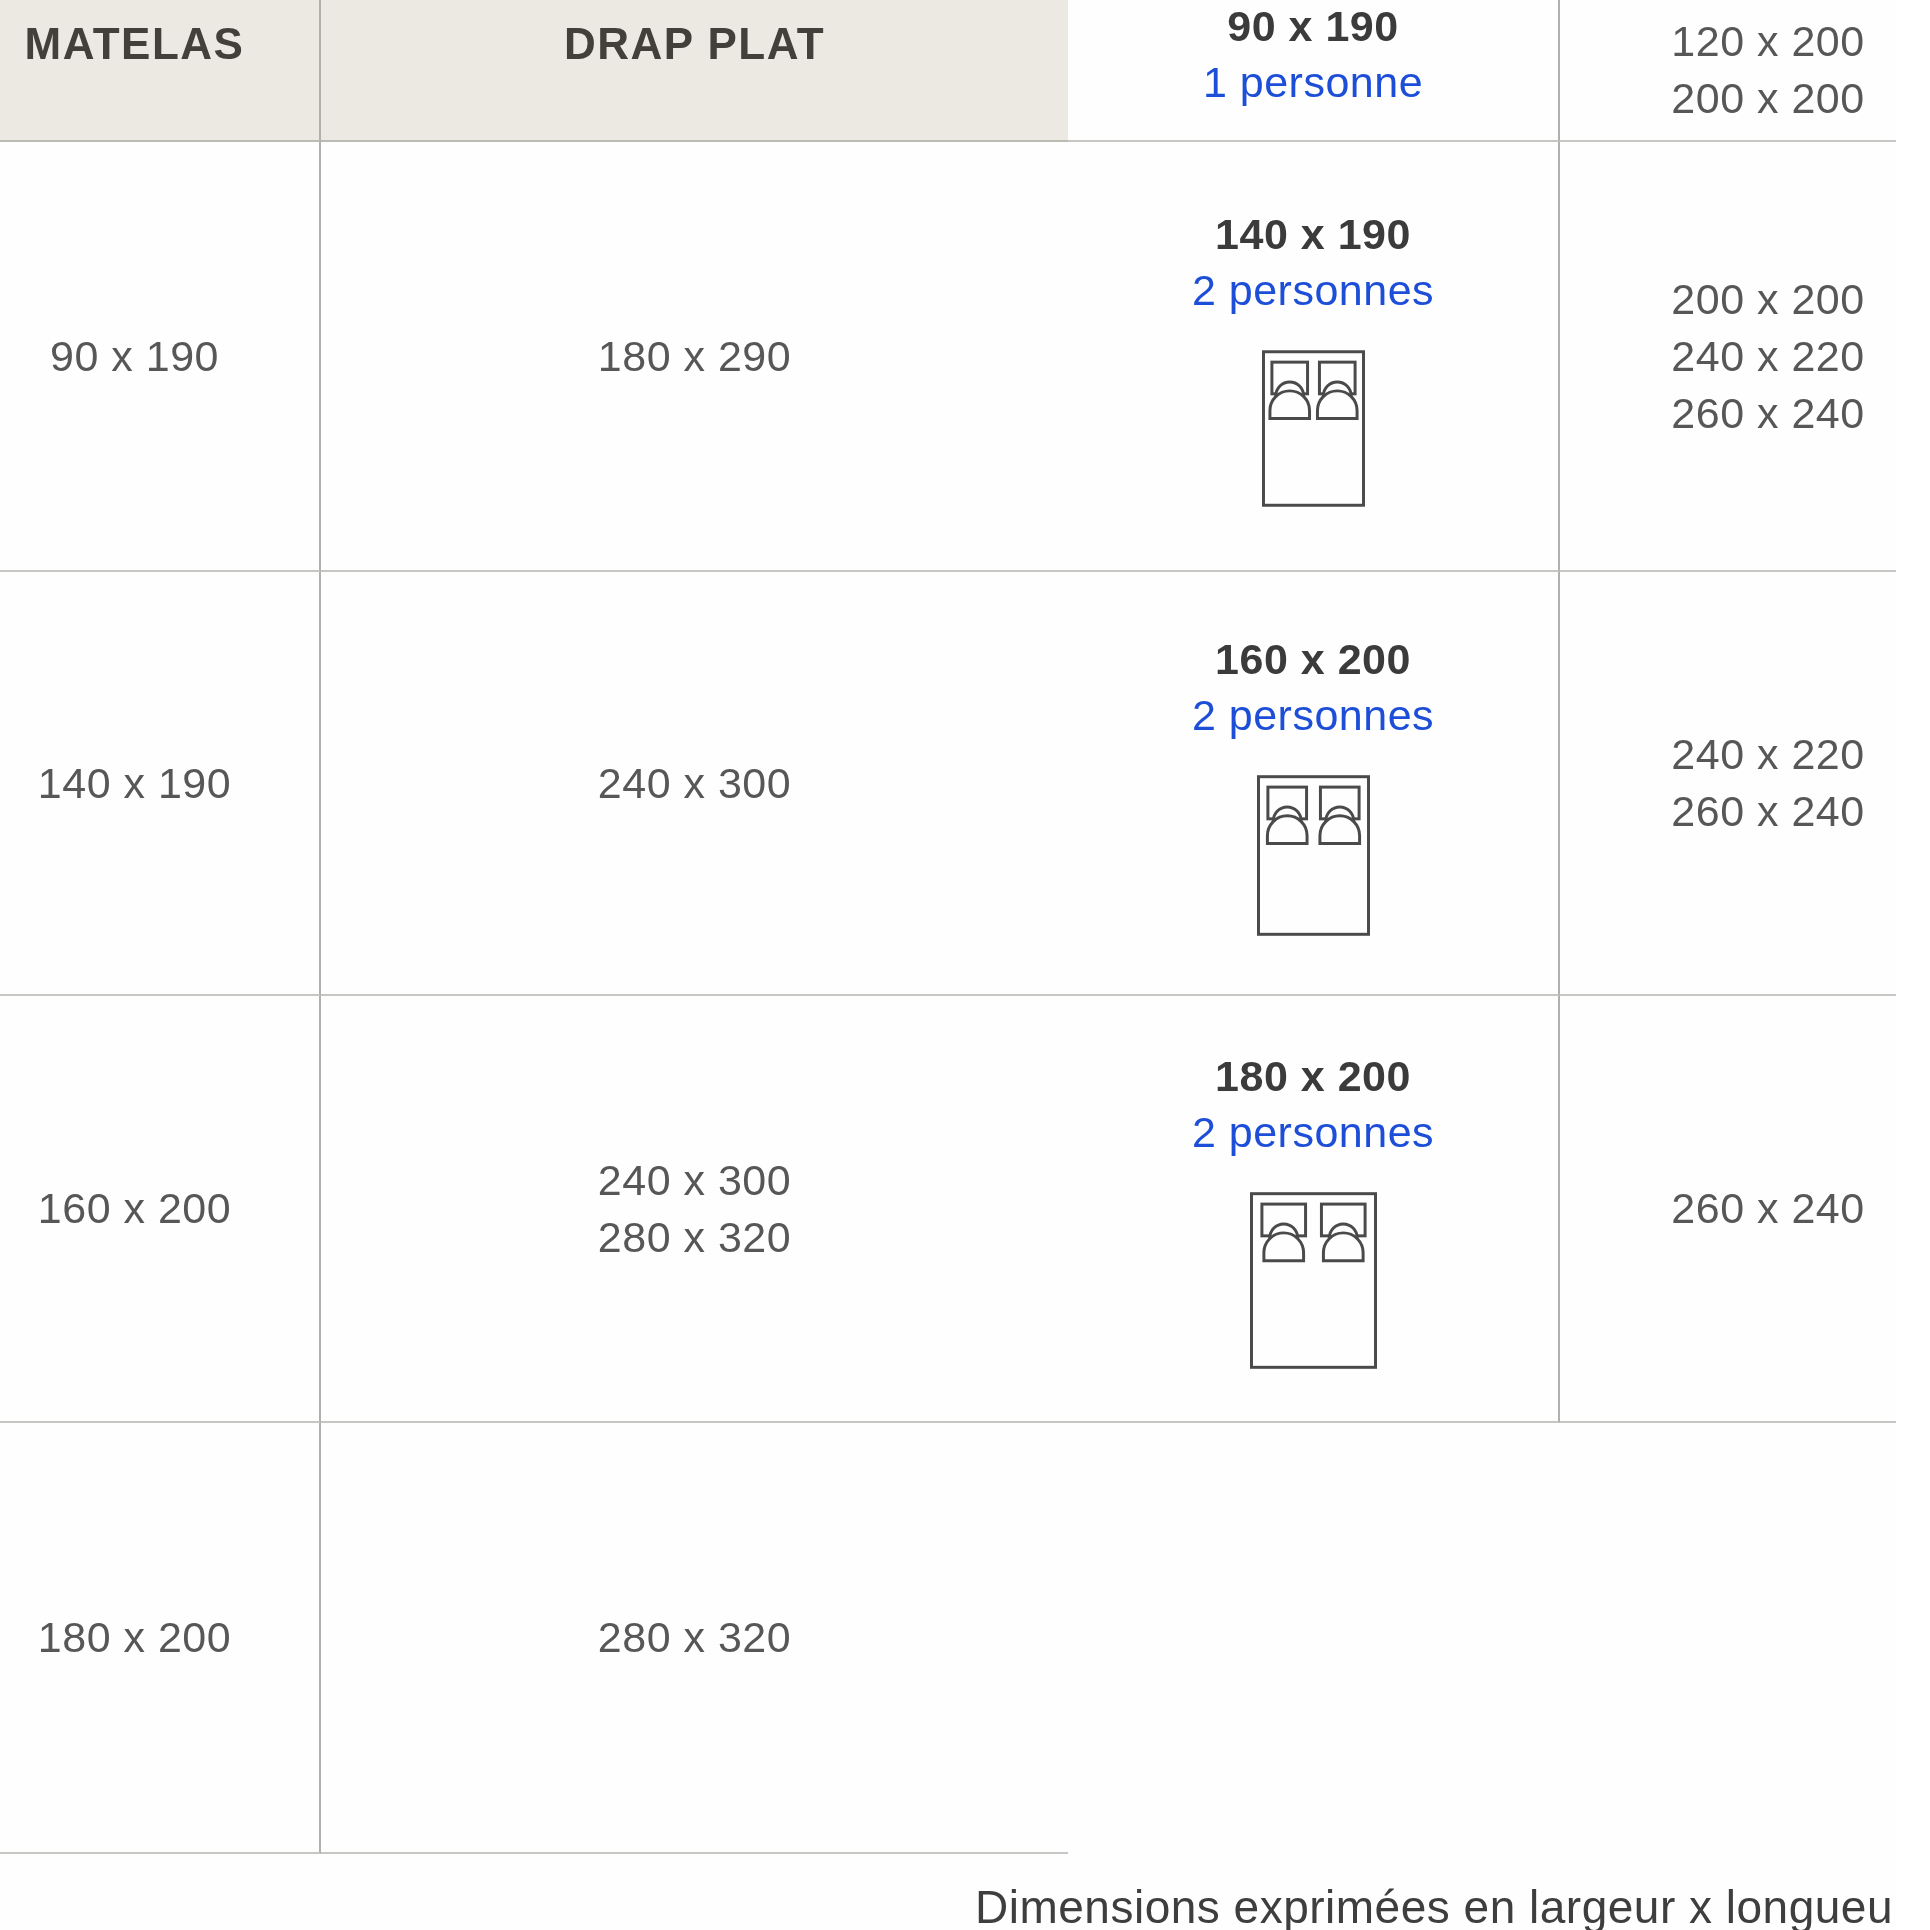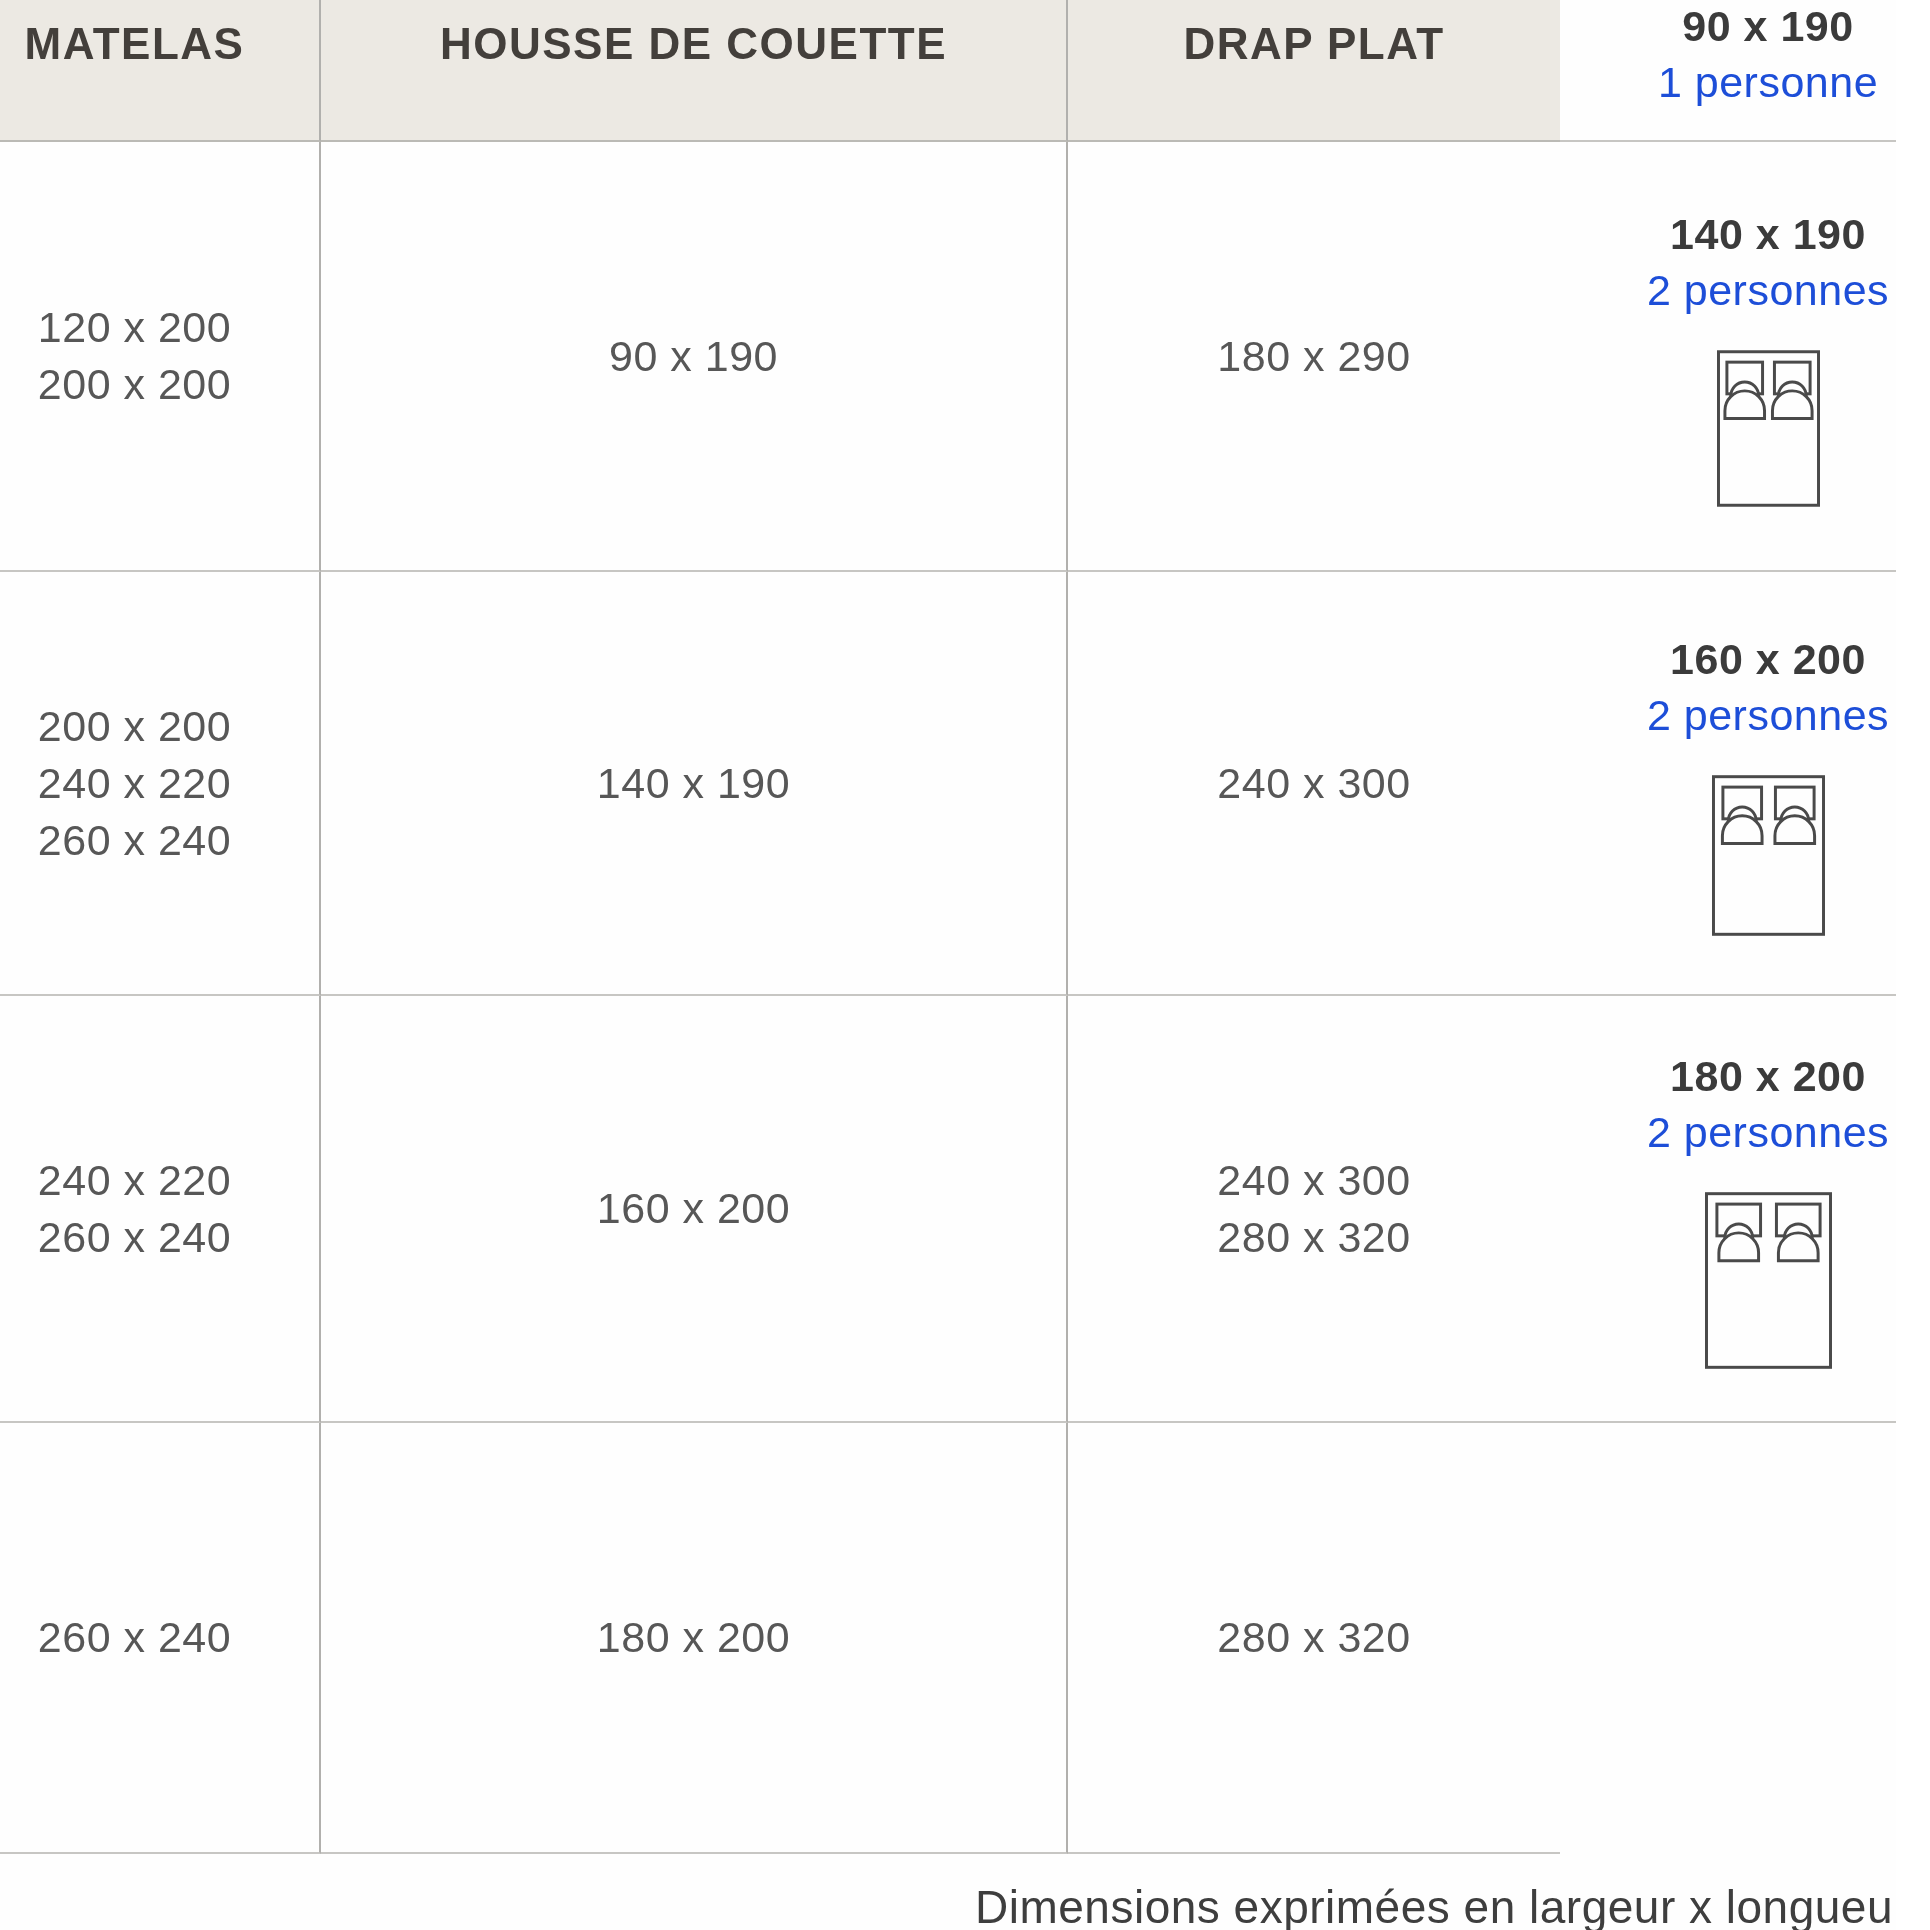--- a/index.html
+++ b/index.html
@@ -66,21 +66,20 @@
     letter-spacing:0.5px;
     white-space:nowrap;
   }
 </style>
 </head>
 <body>
 
 <div class="viewport">
   <div class="size-table" id="size-table">
       <div class="cell th v-border">MATELAS</div>
-      <div class="cell th v-border">HOUSSE DE COUETTE</div>
       <div class="cell th">DRAP PLAT</div>
       <div class="cell td v-border">
         <div class="mattress-title">90 x 190</div>
         <div class="mattress-sub">1 personne</div>
         <svg width="64" height="141" viewBox="0 0 64 142" class="bed-icon">
           <rect x="1.5" y="1.5" width="61" height="139" fill="none" stroke="#4a4a4a" stroke-width="3"></rect>
           <rect x="13" y="10" width="38" height="32" fill="none" stroke="#4a4a4a" stroke-width="3"></rect>
           <circle cx="32" cy="42" r="14" fill="#fefefe" stroke="#4a4a4a" stroke-width="3"></circle>
           <path d="M12 65 V57 A20 20 0 0 1 52 57 V65 Z" fill="#fefefe" stroke="#4a4a4a" stroke-width="3"></path>
         </svg>

